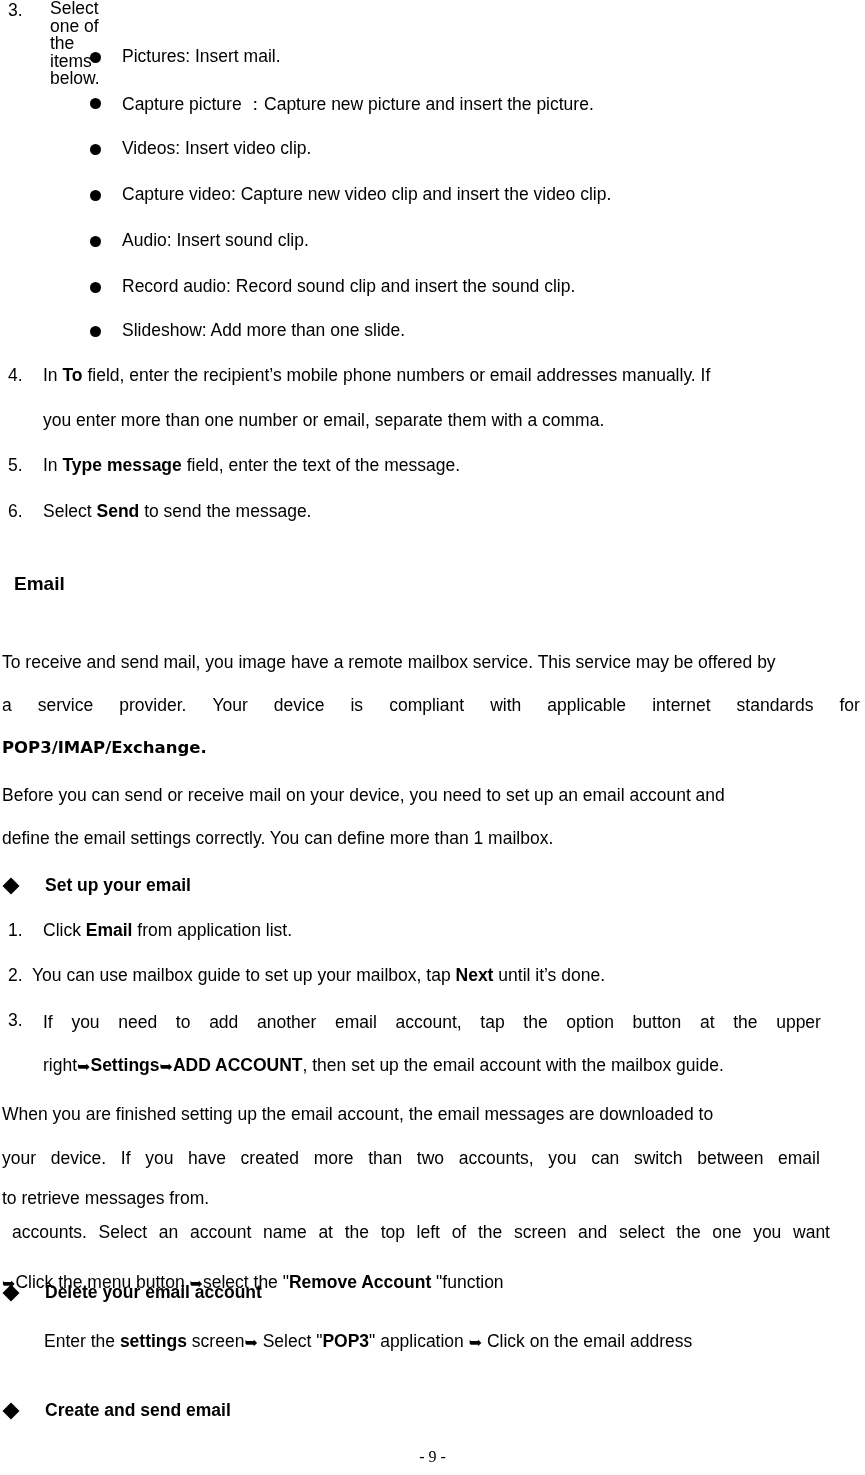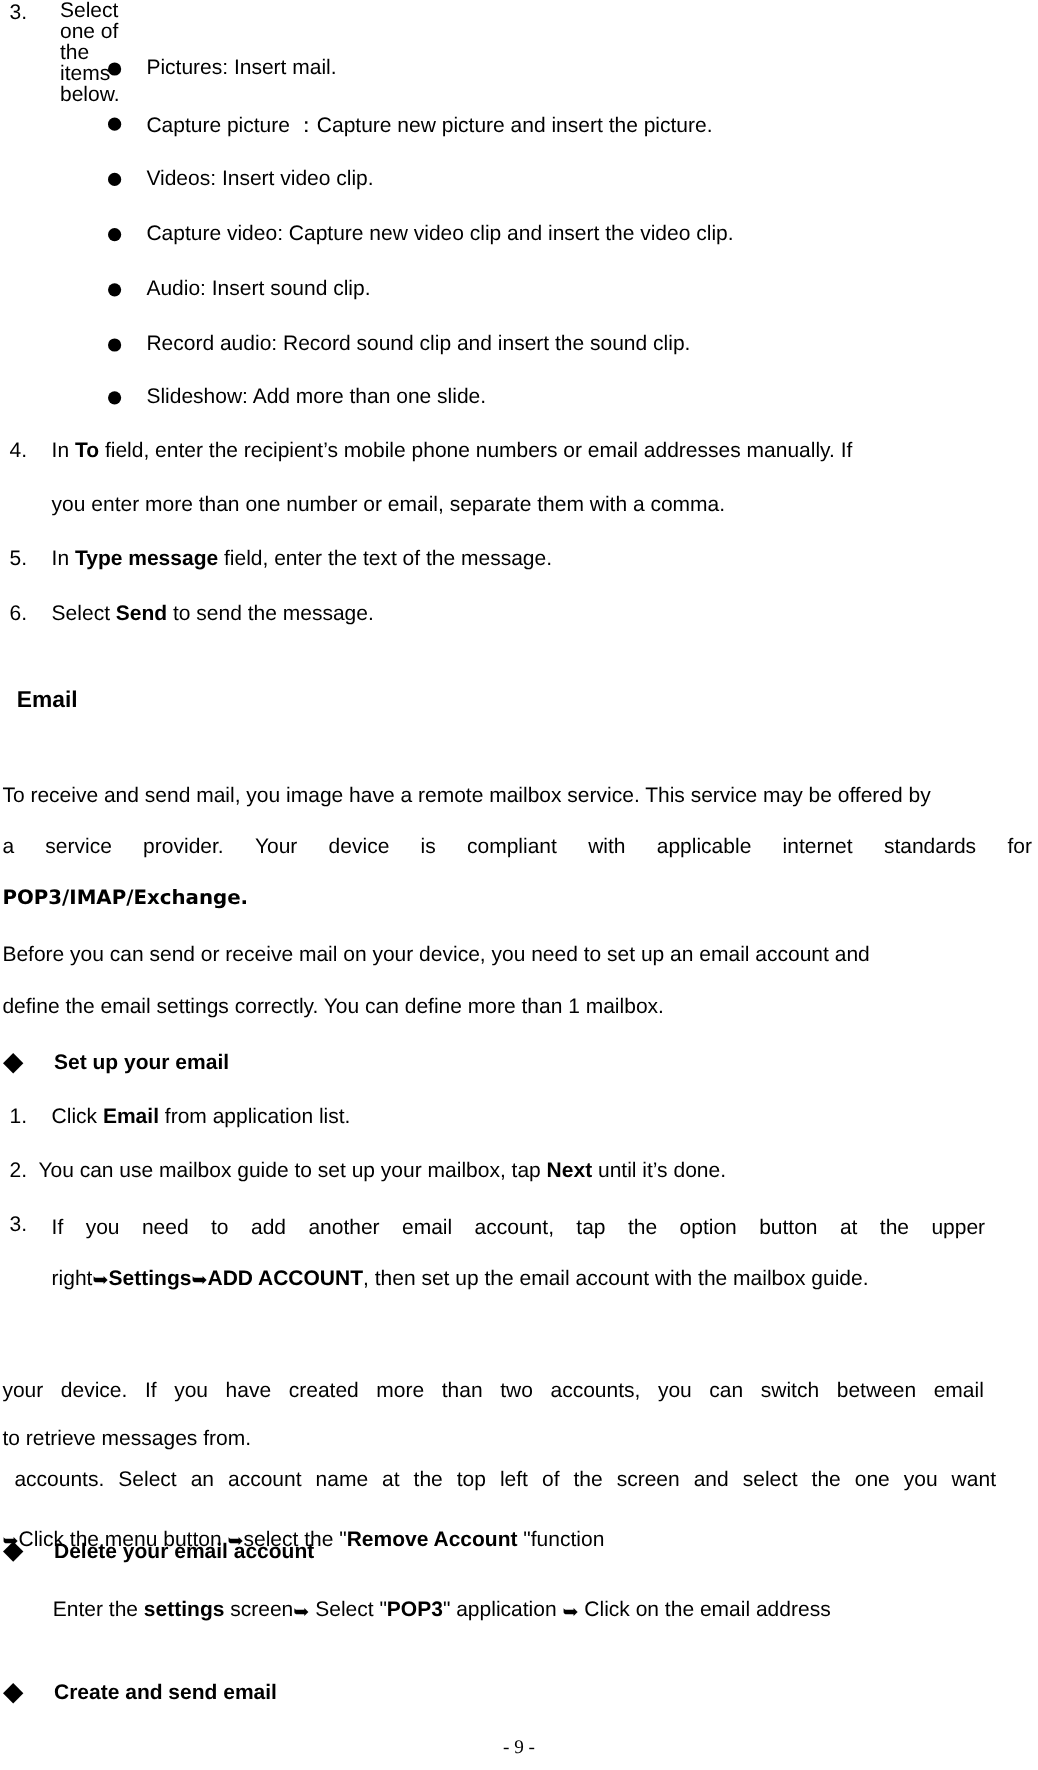--- a/index.html
+++ b/index.html
@@ -239,20 +239,21 @@
     <span>the</span>
     <span>option</span>
     <span>button</span>
     <span>at</span>
     <span>the</span>
     <span>upper</span>
   </div>
 
   <div class="blk" style="left:43px; top:1057px;"><span>right</span><span class="arrow">➥</span><span class="b">Settings</span><span class="arrow">➥</span><span class="b">ADD ACCOUNT</span><span>, then set up the email account with the mailbox guide.</span></div>
 
+  <div class="jline" style="left:2px; top:1104px;">When you are finished setting up the email account, the email messages are downloaded to</div>
 
   <div class="jline justify" style="left:2px; top:1148px; width:818px;">
     <span>your</span>
     <span>device.</span>
     <span>If</span>
     <span>you</span>
     <span>have</span>
     <span>created</span>
     <span>more</span>
     <span>than</span>

